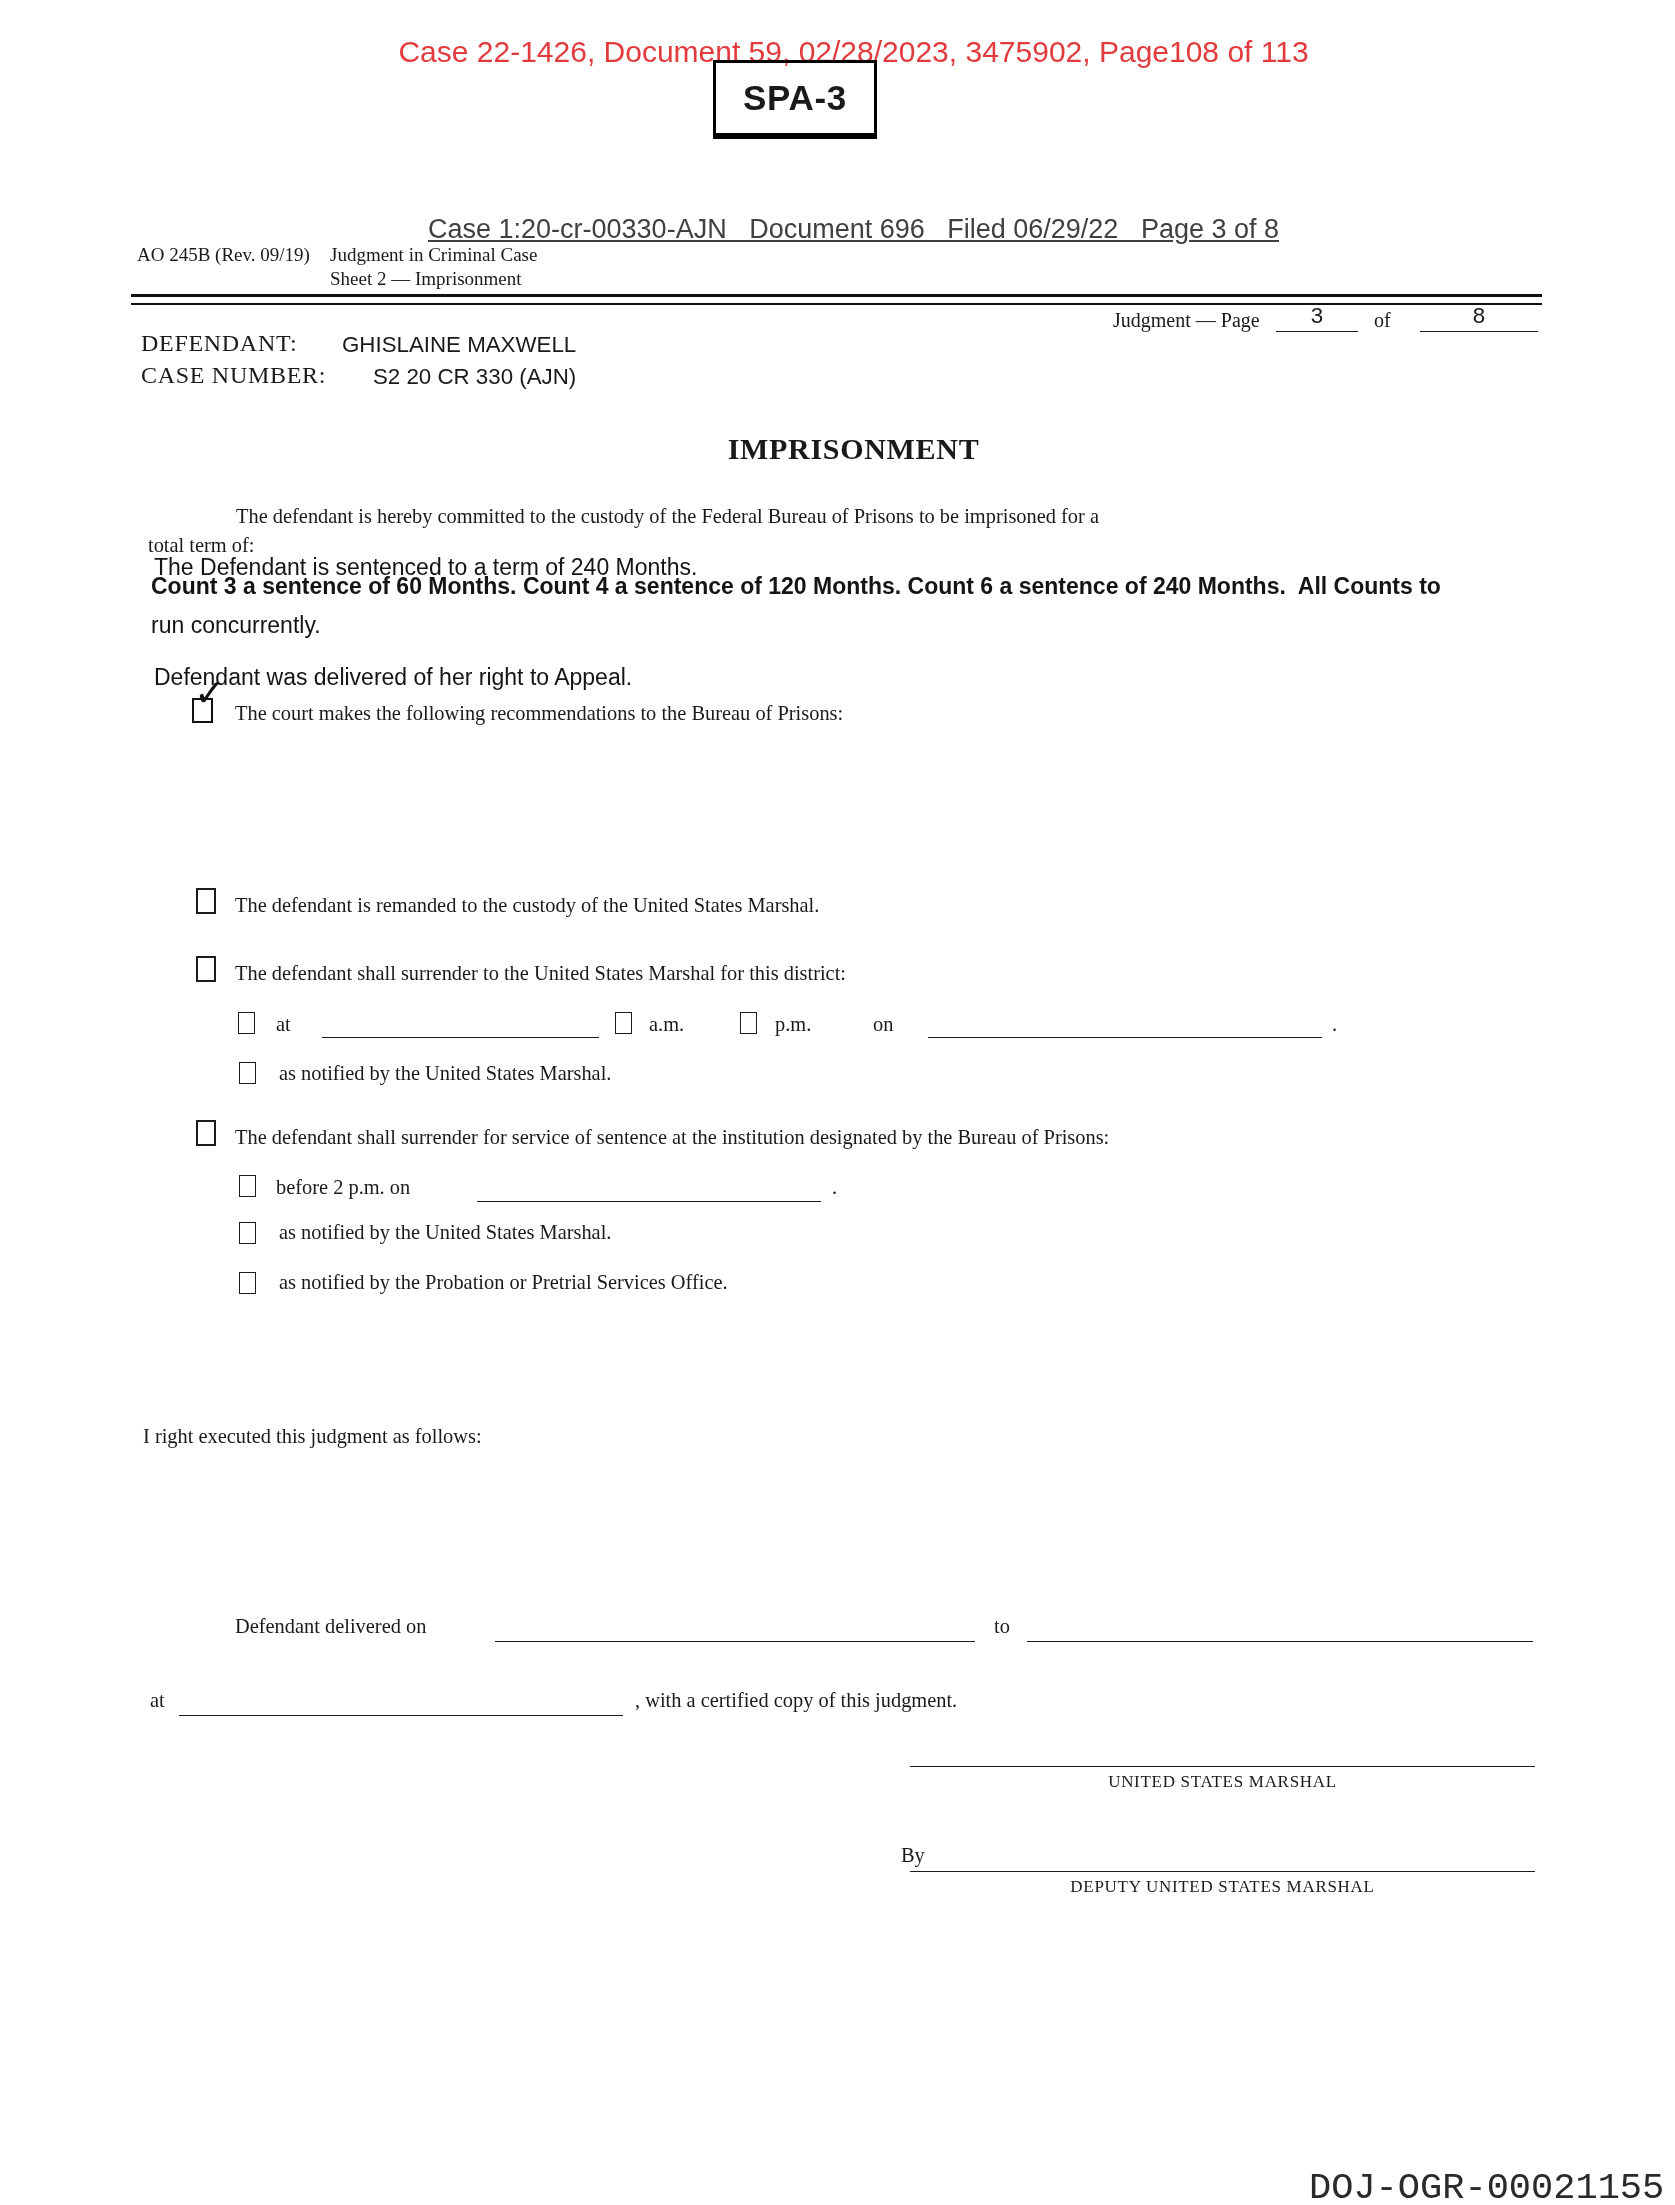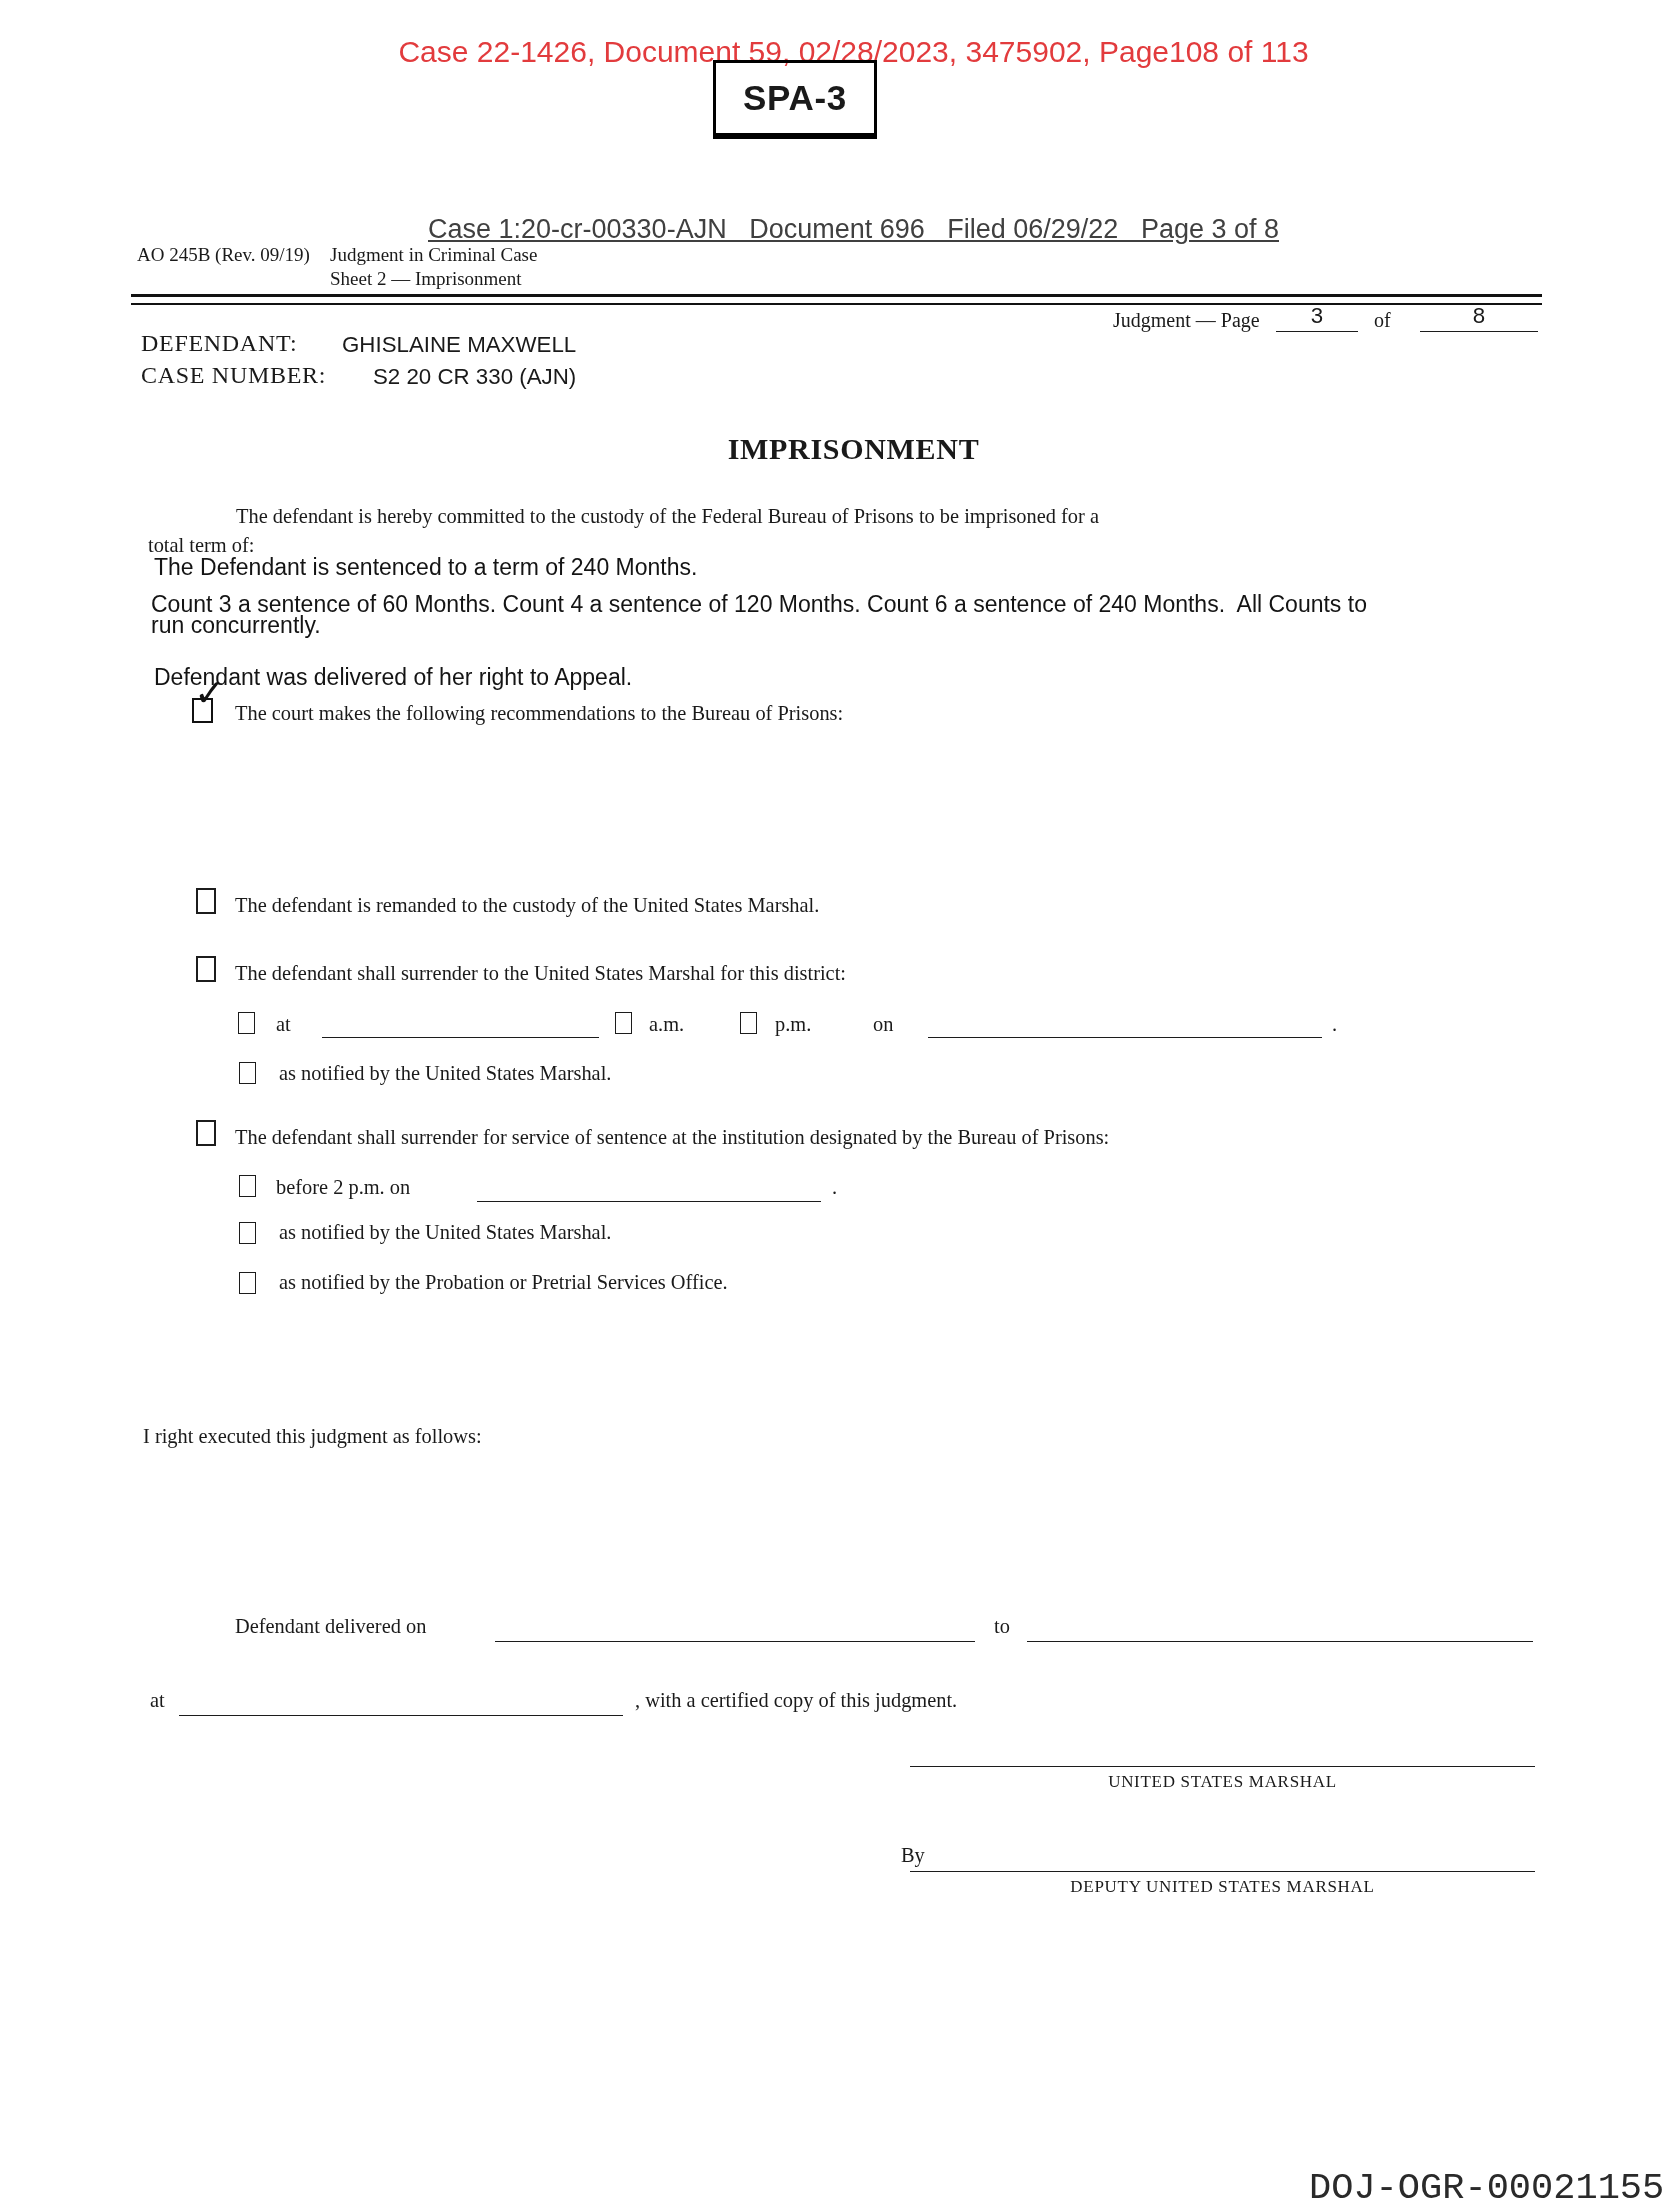--- a/index.html
+++ b/index.html
@@ -63,21 +63,21 @@
   <div class="abs sans case-value" style="left:342px;top:332px;">GHISLAINE MAXWELL</div>
   <div class="abs serif case-label" style="left:141px;top:362px;">CASE NUMBER:</div>
   <div class="abs sans case-value" style="left:373px;top:364px;">S2 20 CR 330 (AJN)</div>
 
   <div class="abs serif body-serif" style="left:236px;top:503px;">The defendant is hereby committed to the custody of the Federal Bureau of Prisons to be imprisoned for a</div>
 
   <div class="abs center serif sec-title" style="top:432px;">IMPRISONMENT</div>
   <div class="abs serif body-serif" style="left:148px;top:532px;">total term of:</div>
 
   <div class="abs sans typed" style="left:154px;top:553px;">The Defendant is sentenced to a term of 240 Months.</div>
-  <div class="abs sans typed pre" style="left:151px;top:590px;">Count 3 a sentence of 60 Months. Count 4 a sentence of 120 Months. Count 6 a sentence of 240 Months.  All Counts to</div>
+  <div class="abs sans typed pre" style="left:151px;top:572px;font-weight:bold;">Count 3 a sentence of 60 Months. Count 4 a sentence of 120 Months. Count 6 a sentence of 240 Months.  All Counts to</div>
   <div class="abs sans typed" style="left:151px;top:611px;">run concurrently.</div>
 
   <div class="abs sans typed" style="left:154px;top:663px;">Defendant was delivered of her right to Appeal.</div>
 
   <span class="abs cbx-checked" style="left:192px;top:698px;"></span>
   <span class="abs checkmark" style="left:194px;top:674px;">✓</span>
   <div class="abs serif body-serif" style="left:235px;top:700px;">The court makes the following recommendations to the Bureau of Prisons:</div>
 
   <span class="abs cbx" style="left:196px;top:888px;"></span>
   <div class="abs serif body-serif" style="left:235px;top:892px;">The defendant is remanded to the custody of the United States Marshal.</div>

